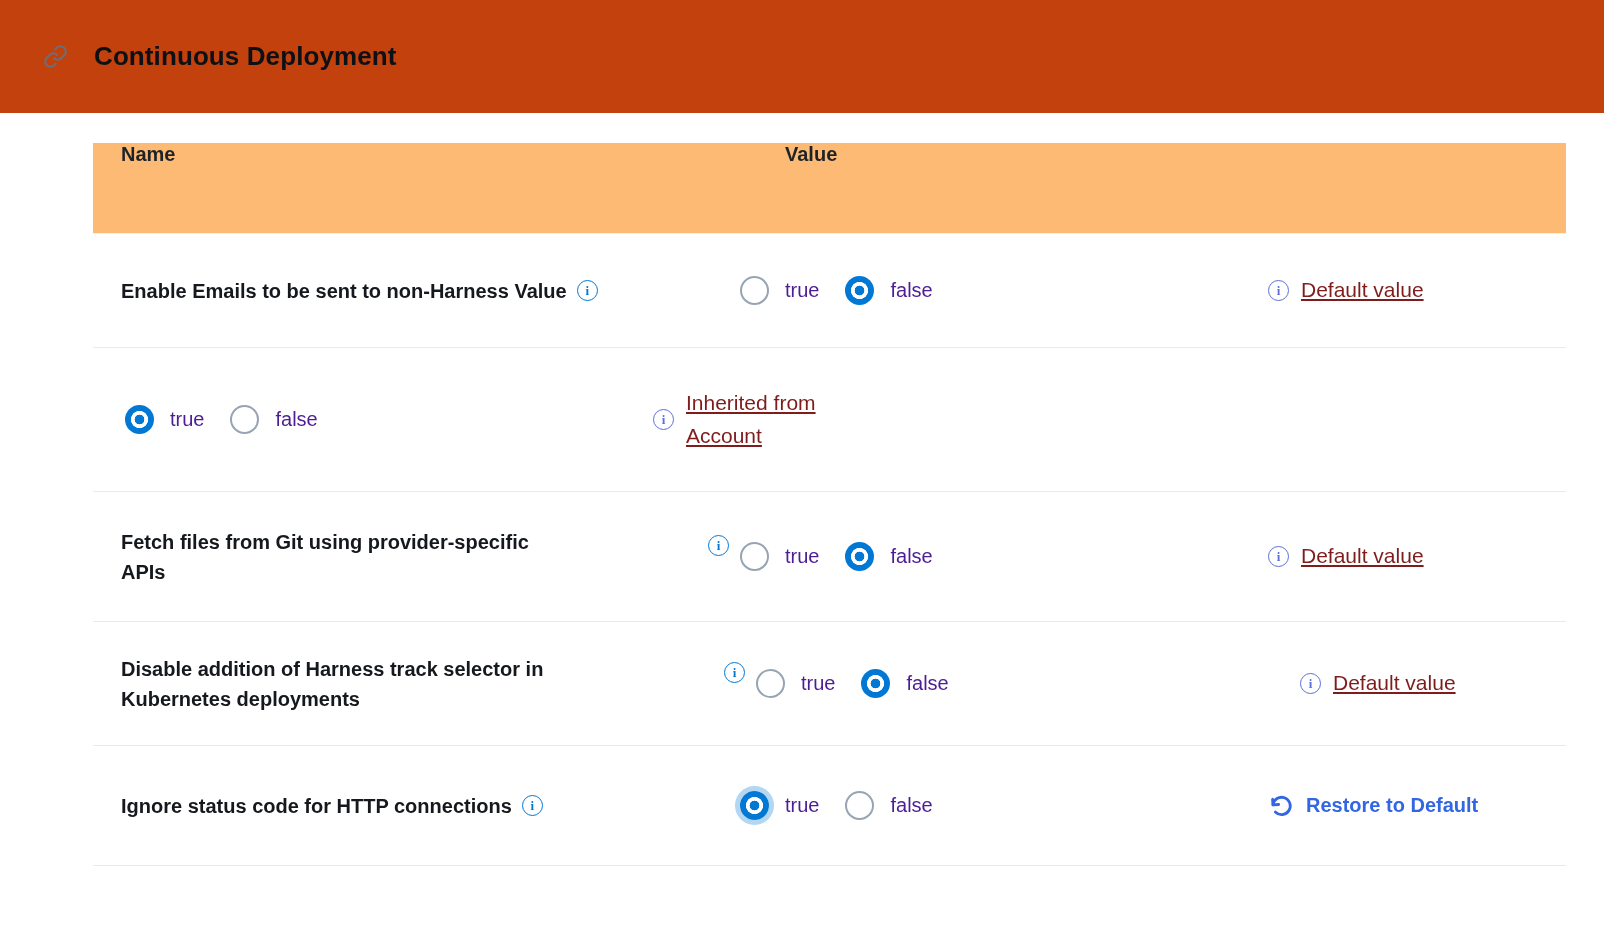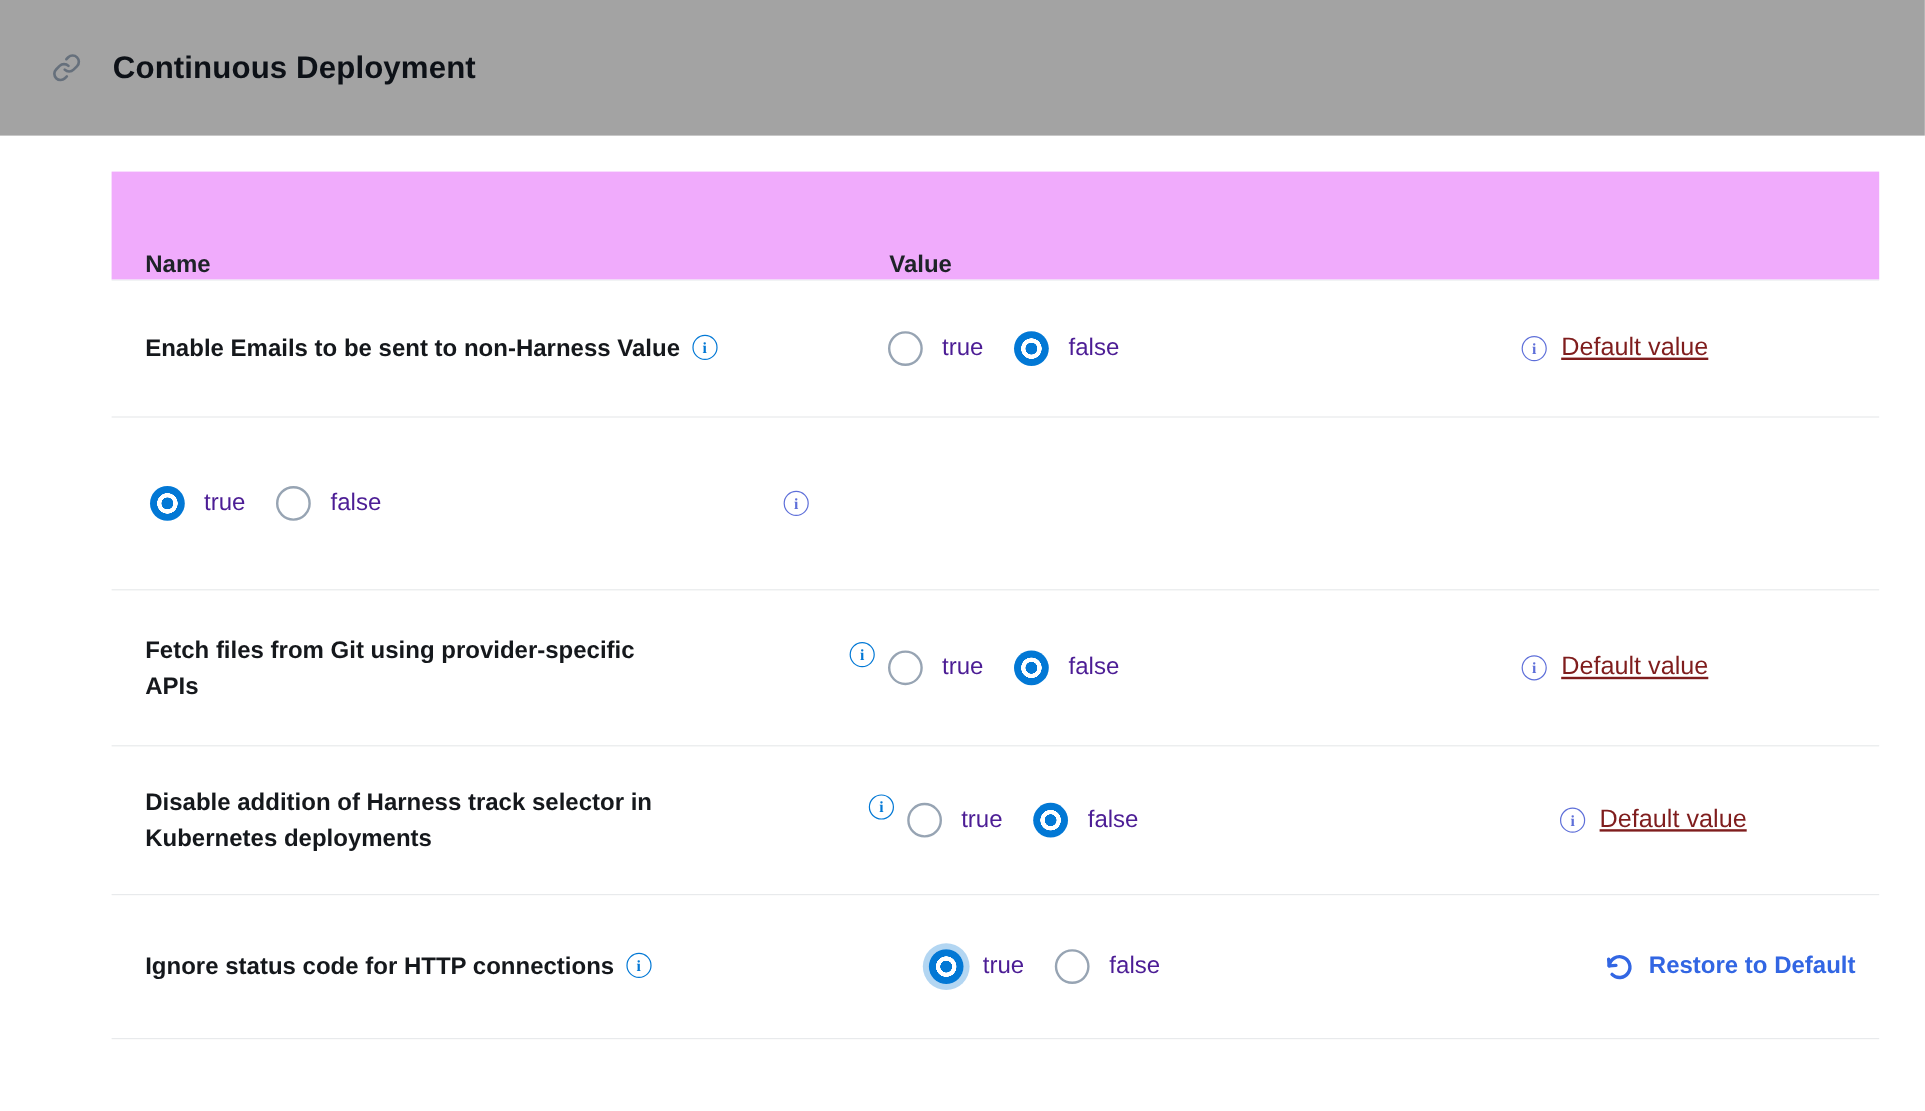--- a/index.html
+++ b/index.html
@@ -9,21 +9,21 @@
     width: 1604px;
     height: 926px;
     overflow: hidden;
     color: #1a1d21;
   }
   .page { width: 1604px; height: 926px; background: #ffffff; position: relative; }
 
   
   .topbar {
     height: 113px;
-    background: #a3a3a3;
+    background: #c2410c;
     display: flex;
     align-items: center;
     padding-left: 42px;
   }
   .link-icon-wrap {
     width: 26px; height: 26px;
     display: inline-flex; align-items: center; justify-content: center;
     margin-right: 26px;
     cursor: pointer;
   }
@@ -36,44 +36,45 @@
 
   
   .table {
     margin-left: 93px;
     margin-top: 30px;
     width: 1473px;
     border-bottom: 1px solid #e8eaec;
   }
   .thead {
     display: flex;
-    align-items: flex-end;
+    align-items: flex-start;
     height: 90px;
-    background: #f0abfc;
+    background: #fdba74;
+    gap: 44px;
   }
   .col-name  { width: 615px; padding-left: 28px; padding-right: 40px; }
   .col-value { width: 560px; display: flex; align-items: center; }
   .col-status{ flex: 1; display: flex; align-items: center; gap: 12px; }
   .th {
     font-size: 20px;
     font-weight: 700;
     color: #1e2328;
   }
   .thead .col-value { padding-left: 33px; }
 
   .row {
     display: flex;
     align-items: center;
     border-top: 1px solid #e8eaec;
   }
   .row-0 { min-height: 114px; border-top-color: #eef0f2; }
   .row-1 { min-height: 144px; }
   .row-2 { min-height: 130px; }
   .row-3 { min-height: 124px; gap: 16px; }
-  .row-4 { min-height: 120px; gap: 34px; }
+  .row-4 { min-height: 120px; }
 
   .name-text {
     font-size: 20px;
     font-weight: 700;
     color: #15181c;
     line-height: 1.5;
     white-space: pre-line;
   }
 
   
@@ -198,20 +199,22 @@
             <span class="radio-label">true</span>
           </label>
           <label class="radio-option">
             <span class="radio unselected"></span>
             <span class="radio-label">false</span>
           </label>
         </div>
       </div>
       <div class="col-status">
         <span class="info-icon info-indigo">i</span>
+        <span class="status-text">Inherited from
+Account</span>
       </div>
     </div>
 
     <div class="row row-2">
       <div class="col-name">
         <span class="name-text">Fetch files from Git using provider-specific
 APIs</span>
       </div>
       <div class="col-value">
         <span class="info-icon info-blue lead-info">i</span>

